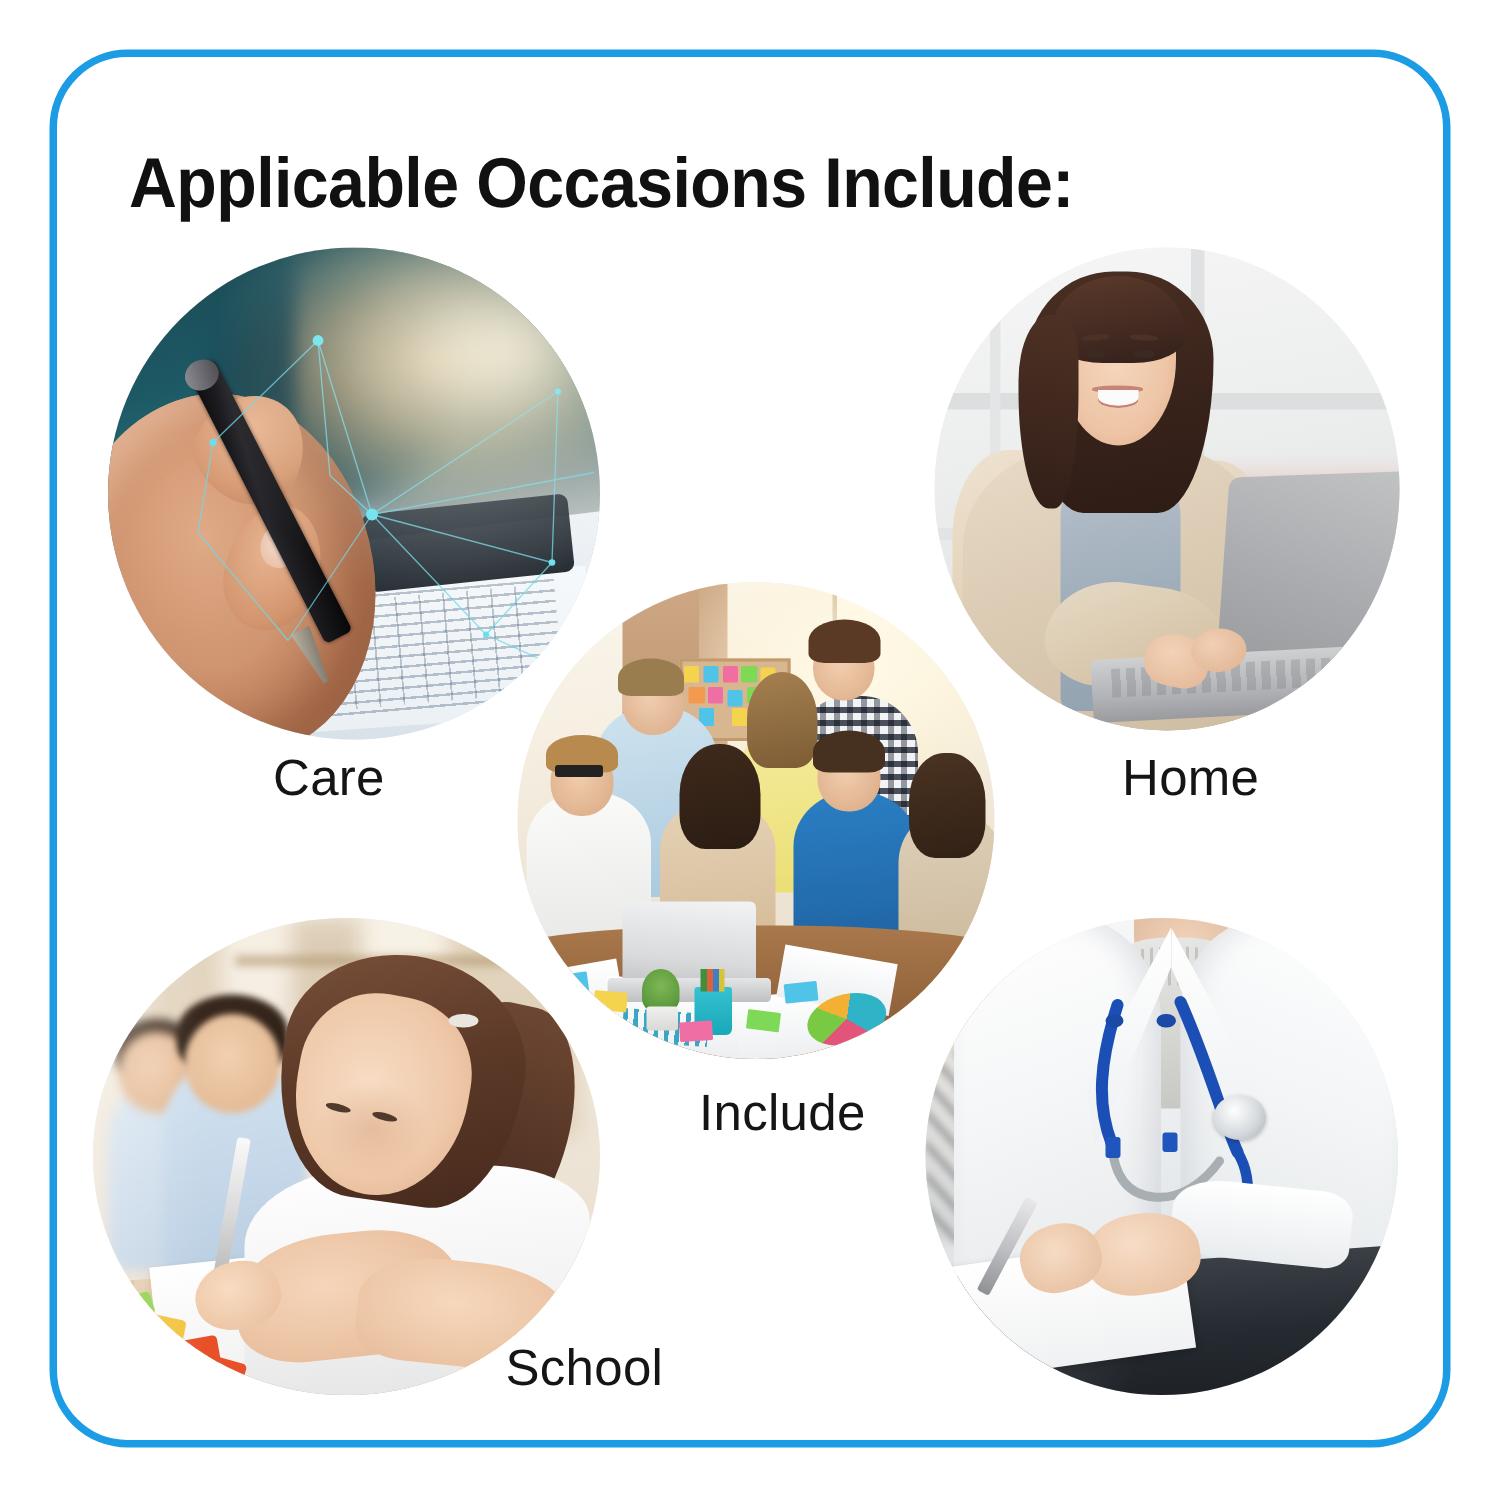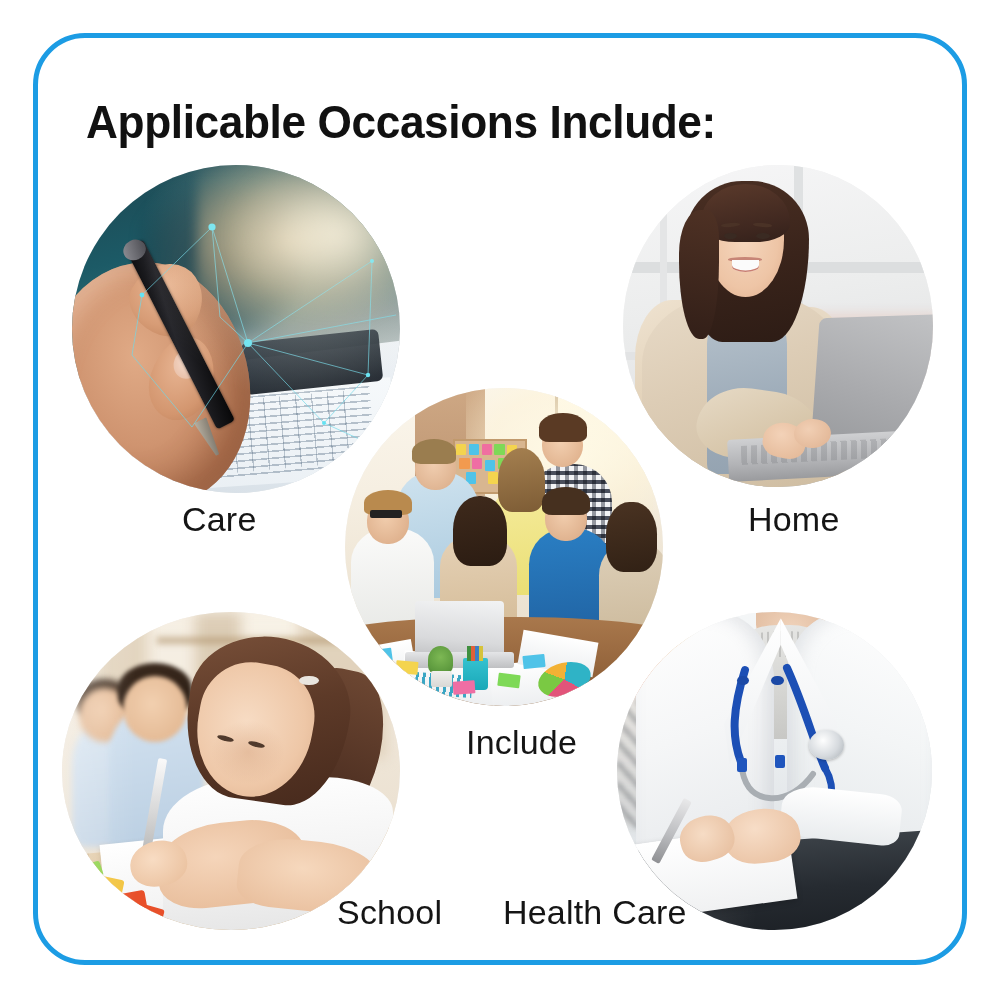--- a/index.html
+++ b/index.html
@@ -808,15 +808,14 @@
       <div class="hc-chest"></div>
       <div class="hc-desk"></div>
       <div class="hc-desk-reflect"></div>
       <div class="hc-cuff"></div>
       <div class="hc-paper"></div>
       <div class="hc-hand"></div>
       <div class="hc-hand2"></div>
       <div class="hc-pen"></div>
     </div>
   </div>
-  <div class="label" style="left:503px; top:893px;">Health Care</div>
 
 </div>
 
 </body></html>

